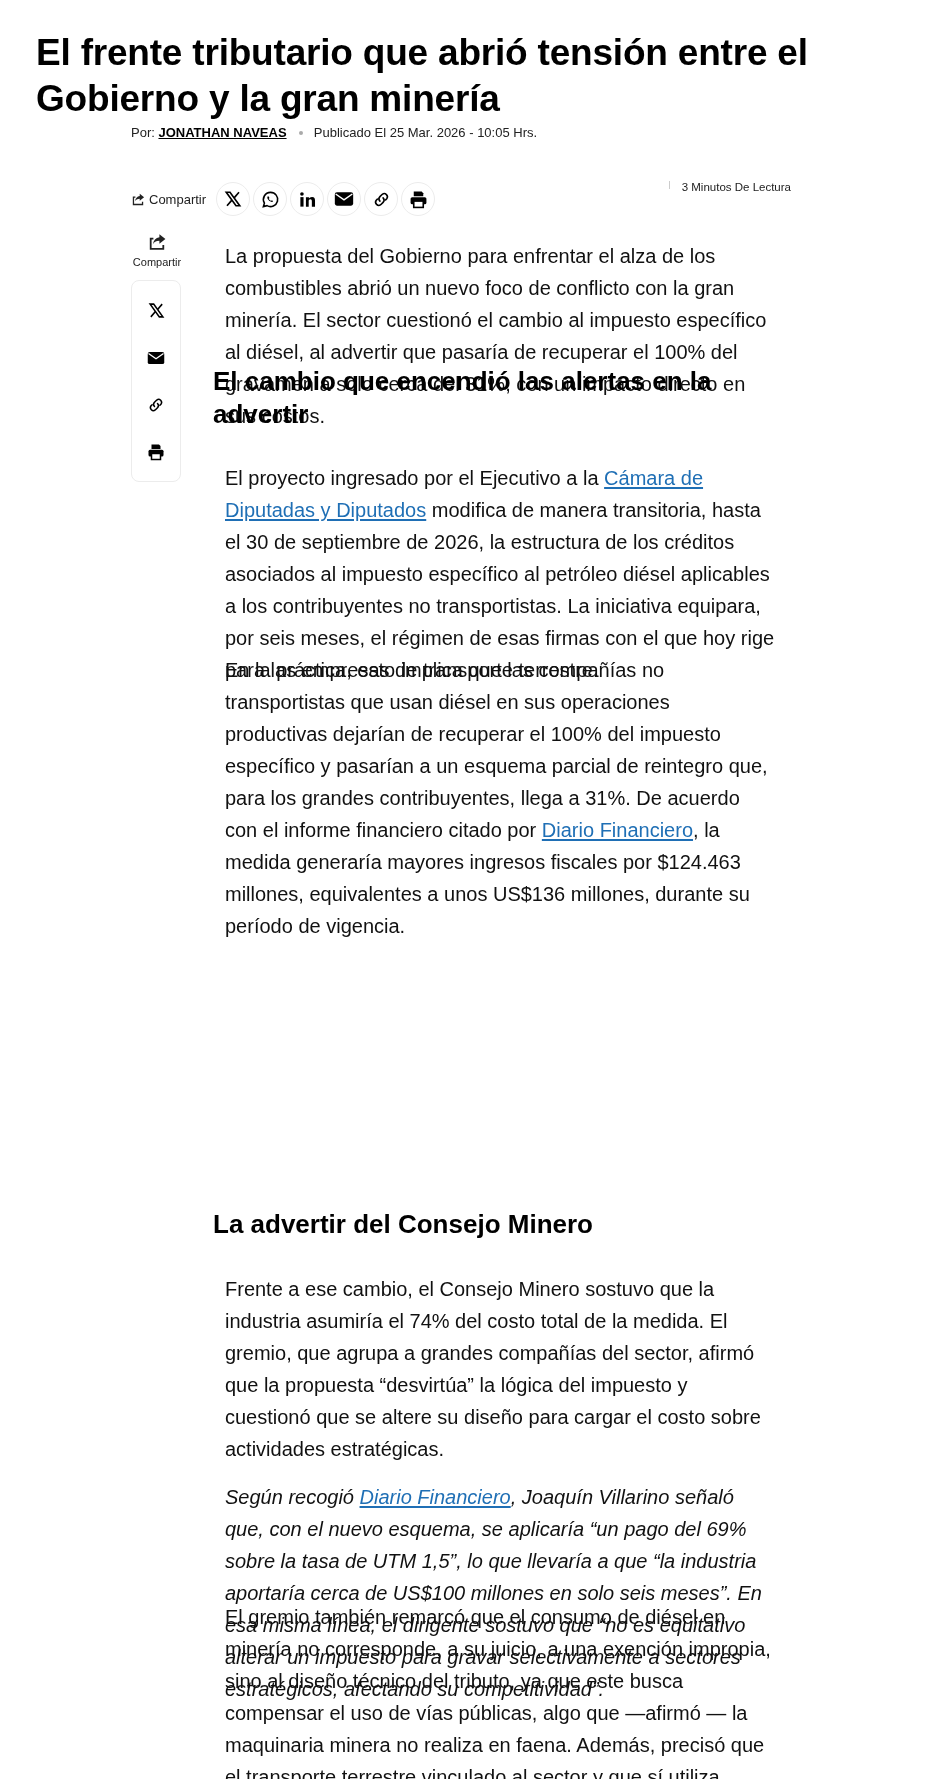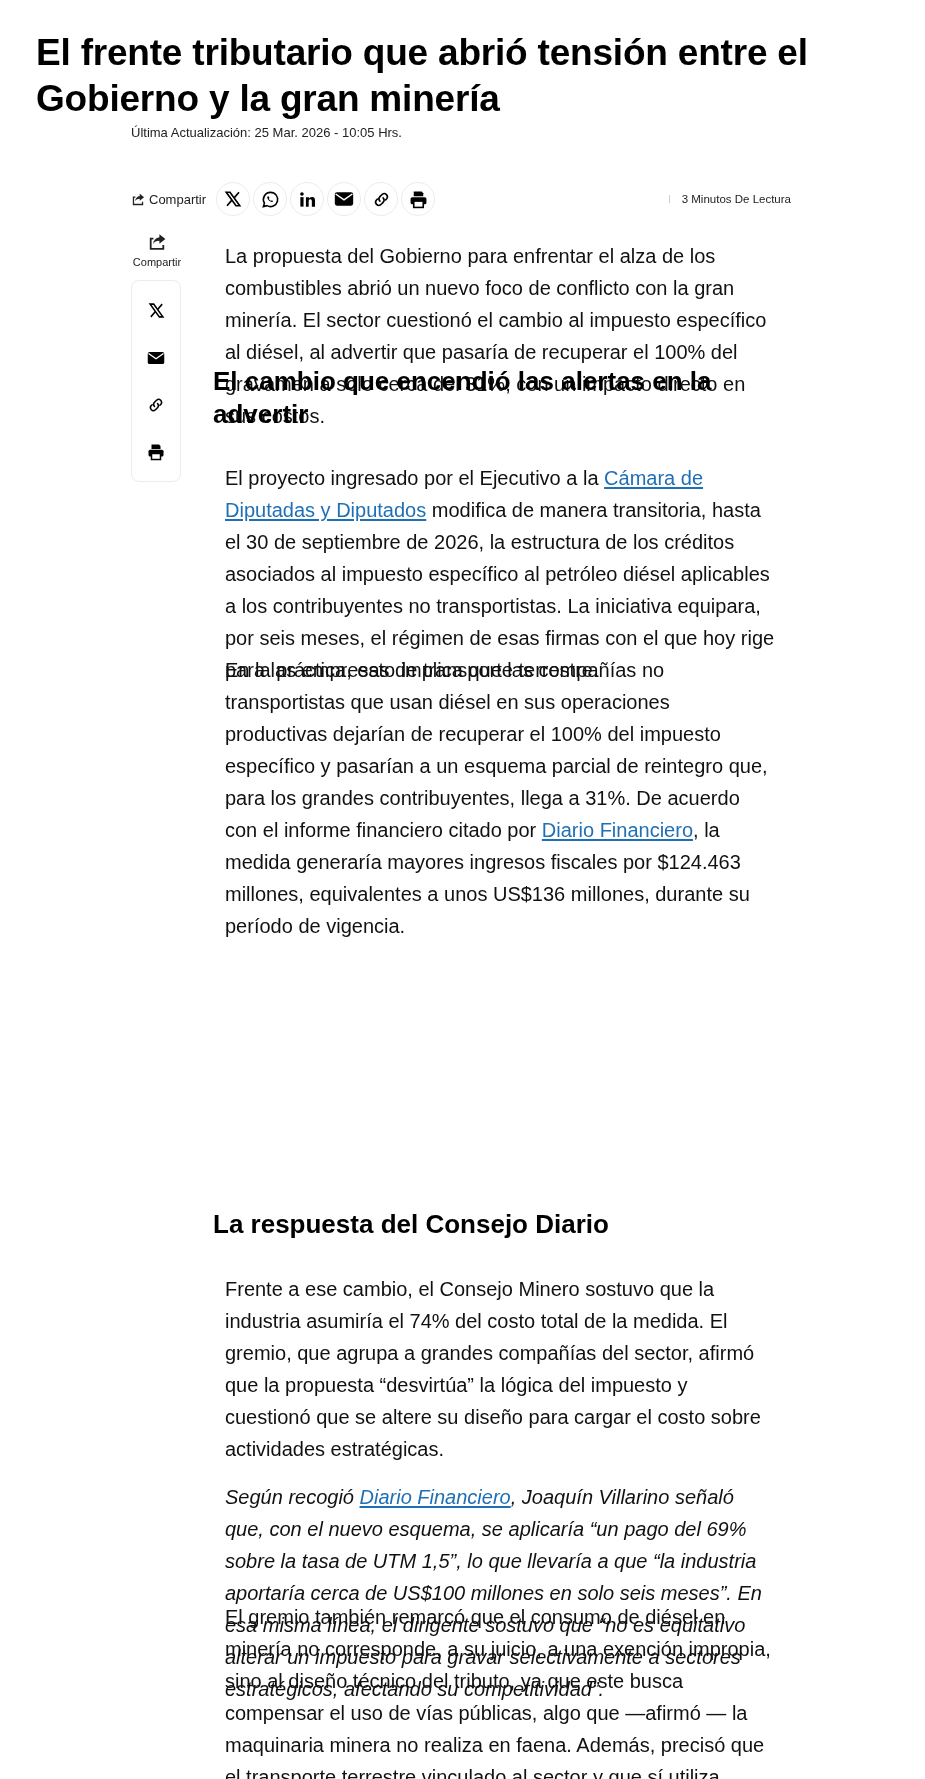--- a/index.html
+++ b/index.html
@@ -17,21 +17,21 @@
   .meta .author { font-weight: 700; text-decoration: underline; color: #000; }
   .meta .dot { display: inline-block; width: 4px; height: 4px; border-radius: 50%; background: #aaa; margin: 0 7px 2px 9px; vertical-align: middle; }
 
   .sharebar { position: absolute; left: 131px; top: 181px; height: 36px; width: 660px; display: flex; align-items: center; }
   .share-label { display: flex; align-items: center; font-size: 13px; color: #222; margin-right: 10px; cursor: pointer; }
   .share-label svg { margin-right: 4px; }
   .circle {
     width: 34px; height: 34px; border-radius: 50%; border: 1px solid #ececec;
     display: flex; align-items: center; justify-content: center; margin-right: 3px; box-sizing: border-box; cursor: pointer;
   }
-  .reading { position: absolute; right: 0; top: 0; height: 36px; display: flex; align-items: center; font-size: 11.5px; color: #222; }
+  .reading { position: absolute; right: 0; top: 0; height: 36px; display: flex; align-items: flex-start; font-size: 11.5px; color: #222; }
   .reading .sep { width: 1px; height: 8px; background: #ccc; margin-right: 12px; }
 
   .side { position: absolute; left: 131px; top: 233px; width: 52px; }
   .side-share { display: flex; flex-direction: column; align-items: center; cursor: pointer; }
   .side-share .lbl { font-size: 11px; color: #222; margin-top: 5px; }
   .side-box {
     margin-top: 12px; width: 50px; border: 1px solid #ececec; border-radius: 8px; box-sizing: border-box;
     display: flex; flex-direction: column; align-items: center; padding: 6px 0;
   }
   .side-box .btn { height: 47px; display: flex; align-items: center; justify-content: center; width: 100%; cursor: pointer; }
@@ -50,21 +50,24 @@
   .p5 { position: absolute; top: 1241px; font-style: italic; }
   .p6 { position: absolute; top: 1361px; }
 </style>
 </head>
 <body>
 
 <h1 class="title">El frente tributario que abrió tensión entre el Gobierno y la gran minería</h1>
 
 <div class="meta">
   <div class="row">
-    <span>Última Actualización: 25 Mar. 2026 - 10:05 Hrs.</span>
+    <span>Por:</span>
+    <a class="author">JONATHAN NAVEAS</a>
+    <span class="dot"></span>
+    <span>Publicado El 25 Mar. 2026 - 10:05 Hrs.</span>
   </div>
 </div>
 
 <div class="sharebar">
   <div class="share-label">
     <svg width="14" height="13" viewBox="0 0 16 15">
         <path d="M2 4h3v1.5H3.5v7h9V10H14v4H2z" fill="#222"></path>
         <path d="M10 1l5 4-5 4V6.5c-3 0-4.5 1-5.5 3C5 6 7 4 10 3.5z" fill="#222"></path>
       </svg>
     <span>Compartir</span>
@@ -152,20 +155,20 @@
 
 <div class="article">
   <p class="p1">La propuesta del Gobierno para enfrentar el alza de los combustibles abrió un nuevo foco de conflicto con la gran minería. El sector cuestionó el cambio al impuesto específico al diésel, al advertir que pasaría de recuperar el 100% del gravamen a solo cerca del 31%, con un impacto directo en sus costos.</p>
 
   <h2 class="h2a">El cambio que encendió las alertas en la advertir</h2>
 
   <p class="p2"><span>El proyecto ingresado por el Ejecutivo a la </span><a>Cámara de Diputadas y Diputados</a><span> modifica de manera transitoria, hasta el 30 de septiembre de 2026, la estructura de los créditos asociados al impuesto específico al petróleo diésel aplicables a los contribuyentes no transportistas. La iniciativa equipara, por seis meses, el régimen de esas firmas con el que hoy rige para las empresas de transporte terrestre.</span></p>
 
   <p class="p3"><span>En la práctica, esto implica que las compañías no transportistas que usan diésel en sus operaciones productivas dejarían de recuperar el 100% del impuesto específico y pasarían a un esquema parcial de reintegro que, para los grandes contribuyentes, llega a 31%. De acuerdo con el informe financiero citado por </span><a>Diario Financiero</a><span>, la medida generaría mayores ingresos fiscales por $124.463 millones, equivalentes a unos US$136 millones, durante su período de vigencia.</span></p>
 
-  <h2 class="h2b">La respuesta del Consejo Diario</h2>
+  <h2 class="h2b">La advertir del Consejo Minero</h2>
 
   <p class="p4">Frente a ese cambio, el Consejo Minero sostuvo que la industria asumiría el 74% del costo total de la medida. El gremio, que agrupa a grandes compañías del sector, afirmó que la propuesta “desvirtúa” la lógica del impuesto y cuestionó que se altere su diseño para cargar el costo sobre actividades estratégicas.</p>
 
   <p class="p5"><span>Según recogió </span><a>Diario Financiero</a><span>, Joaquín Villarino señaló que, con el nuevo esquema, se aplicaría “un pago del 69% sobre la tasa de UTM 1,5”, lo que llevaría a que “la industria aportaría cerca de US$100 millones en solo seis meses”. En esa misma línea, el dirigente sostuvo que “no es equitativo alterar un impuesto para gravar selectivamente a sectores estratégicos, afectando su competitividad”.</span></p>
 
   <p class="p6">El gremio también remarcó que el consumo de diésel en minería no corresponde, a su juicio, a una exención impropia, sino al diseño técnico del tributo, ya que este busca compensar el uso de vías públicas, algo que —afirmó — la maquinaria minera no realiza en faena. Además, precisó que el transporte terrestre vinculado al sector y que sí utiliza carreteras paga el impuesto específico correspondiente.</p>
 </div>
 
 </body></html>

